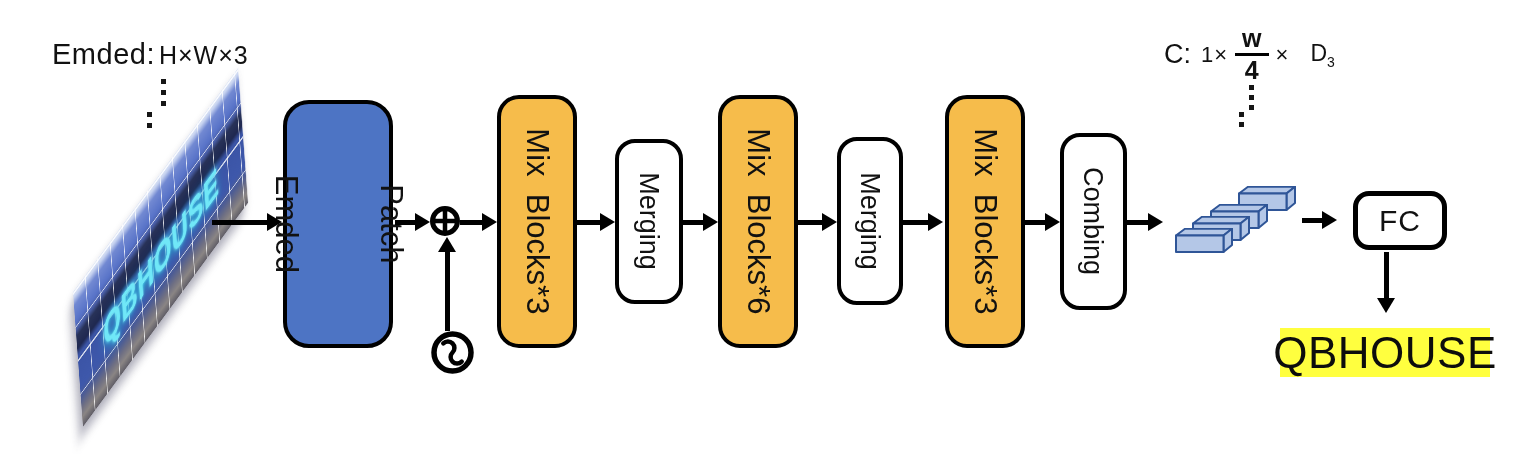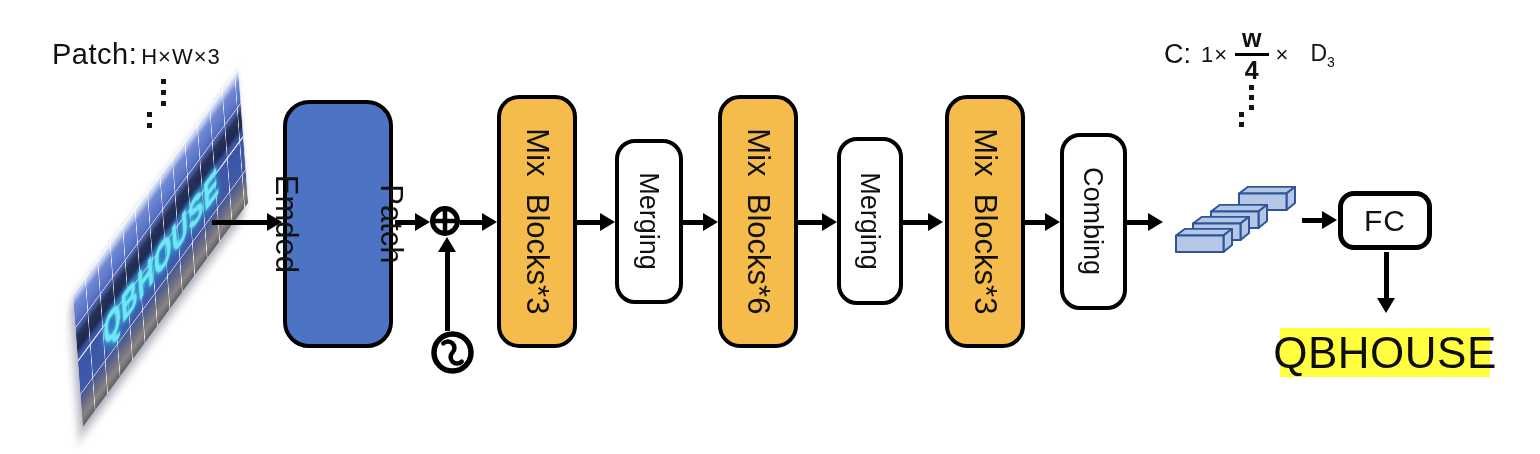--- a/index.html
+++ b/index.html
@@ -3,21 +3,21 @@
 <meta charset="utf-8">
 <style>
   html,body{margin:0;padding:0;background:#ffffff;}
   #canvas{
     position:relative;width:1540px;height:454px;background:#ffffff;overflow:hidden;
     font-family:"Liberation Sans", sans-serif;color:#111;
   }
   
   .input-label{position:absolute;left:52px;top:38px;white-space:nowrap;}
   .input-label .big{font-size:29px;letter-spacing:.5px;}
-  .input-label .small{font-size:22px;letter-spacing:1px;margin-left:4px;}
+  .input-label .small{font-size:25px;letter-spacing:1px;margin-left:4px;}
   .dot{position:absolute;width:5px;height:5px;background:#161616;}
   
   .photo{
     position:absolute;left:0;top:0;width:278px;height:135px;
     transform:matrix(0.5935,-0.8058,0.0741,1,73,292);transform-origin:0 0;
     background:linear-gradient(180deg,
       #e3eaf7 0px,#c7d3f0 6px,#7289d2 14px,#5873c8 30px,#4a5fa8 38px,
       #283258 45px,#1f2850 57px,#3b54a5 64px,#3e58ab 96px,#4d5c94 106px,
       #6e6f83 116px,#8a8584 125px,#5e5c66 135px);
     filter:drop-shadow(-6px 7px 7px rgba(70,70,100,.45));
@@ -48,21 +48,21 @@
     display:flex;align-items:center;justify-content:center;z-index:2;background:#fff;}
   .block.blue{background:#4D74C4;}
   .block.orange{background:#F6BC4B;}
   .vtext{transform:rotate(90deg);white-space:pre;text-align:center;line-height:1.12;}
   .vtext span{display:block;}
   
   .icon{position:absolute;z-index:4;}
   
   .slab{position:absolute;z-index:2;}
   
-  .fcblock{border-width:5px;border-radius:16px;}
+  .fcblock{border-width:5px;border-radius:16px;margin-left:15px;}
   .fcblock .htext{font-size:30px;letter-spacing:1px;}
   .output{
     position:absolute;left:1280px;top:328px;width:210px;height:49px;background:#FFFF3F;
     display:flex;align-items:center;justify-content:center;z-index:2;
   }
   .output .otext{font-size:44px;letter-spacing:.5px;color:#0d0d0d;}
   
   .clabel{position:absolute;left:1164px;top:26px;display:flex;align-items:center;white-space:nowrap;z-index:2;}
   .clabel .c1{font-size:27px;margin-right:10px;}
   .clabel .c2{font-size:22px;letter-spacing:1px;}
@@ -71,21 +71,21 @@
   .clabel .frac .den{font-size:25px;font-weight:600;padding-top:2px;}
   .clabel .c3{font-size:23px;margin-left:21px;}
   .clabel .c3 sub{font-size:14px;}
 </style>
 </head>
 <body>
 
 <div id="canvas">
 
   <div class="input-label">
-    <span class="big">Patch:</span><span class="small">H×W×3</span>
+    <span class="big">Emded:</span><span class="small">H×W×3</span>
   </div>
 
   <div>
     <div class="dot" style="left:161px;top:79px"></div>
     <div class="dot" style="left:161px;top:90px"></div>
     <div class="dot" style="left:161px;top:101px"></div>
     <div class="dot" style="left:147px;top:112px"></div>
     <div class="dot" style="left:147px;top:123px"></div>
   </div>
 

